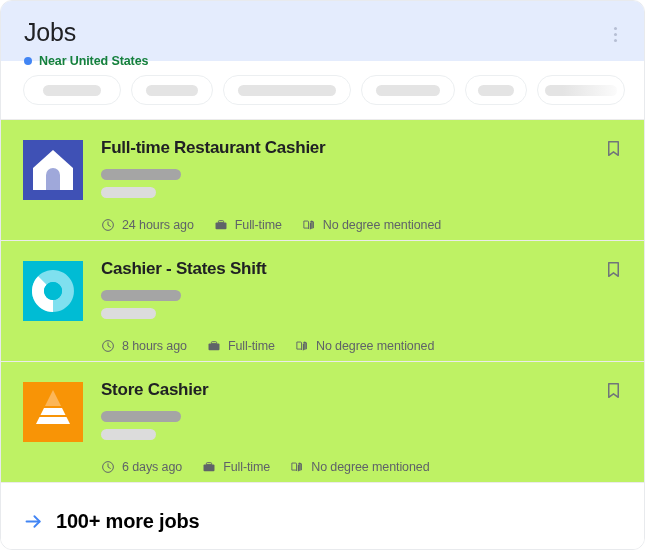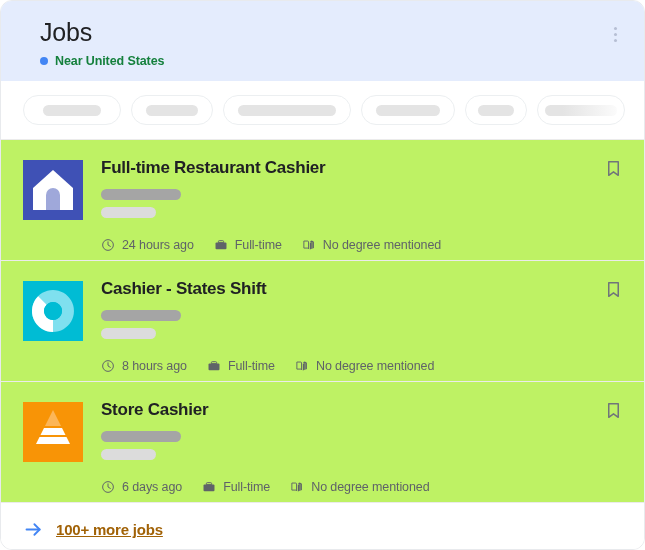--- a/index.html
+++ b/index.html
@@ -21,23 +21,23 @@
     border-radius: 12px;
     overflow: hidden;
     display: flex;
     flex-direction: column;
     position: relative;
   }
 
   
   .header {
     background: #e4ecfd;
-    padding: 16px 24px 14px 39px;
+    padding: 16px 24px 14px 23px;
     position: relative;
-    height: 80px;
+    height: 60px;
     flex: 0 0 auto;
   }
   .header-title {
     font-size: 25px;
     font-weight: 400;
     color: #202124;
     letter-spacing: -0.2px;
     line-height: 30px;
   }
   .header-sub {
@@ -216,25 +216,24 @@
   .footer {
     flex: 0 0 auto;
     padding: 16px 22px;
     display: flex;
     align-items: center;
     gap: 12px;
     cursor: pointer;
     background: #fff;
   }
   .footer-text {
-    font-size: 15px;
+    font-size: 20px;
     font-weight: 700;
-    color: #a16207;
+    color: #000000;
     letter-spacing: -0.2px;
-    text-decoration: underline;
   }
 </style>
 </head>
 <body>
 
 <div class="jobs-widget">
 
   <div class="header">
     <div class="header-title">Jobs</div>
     <div class="header-sub">

